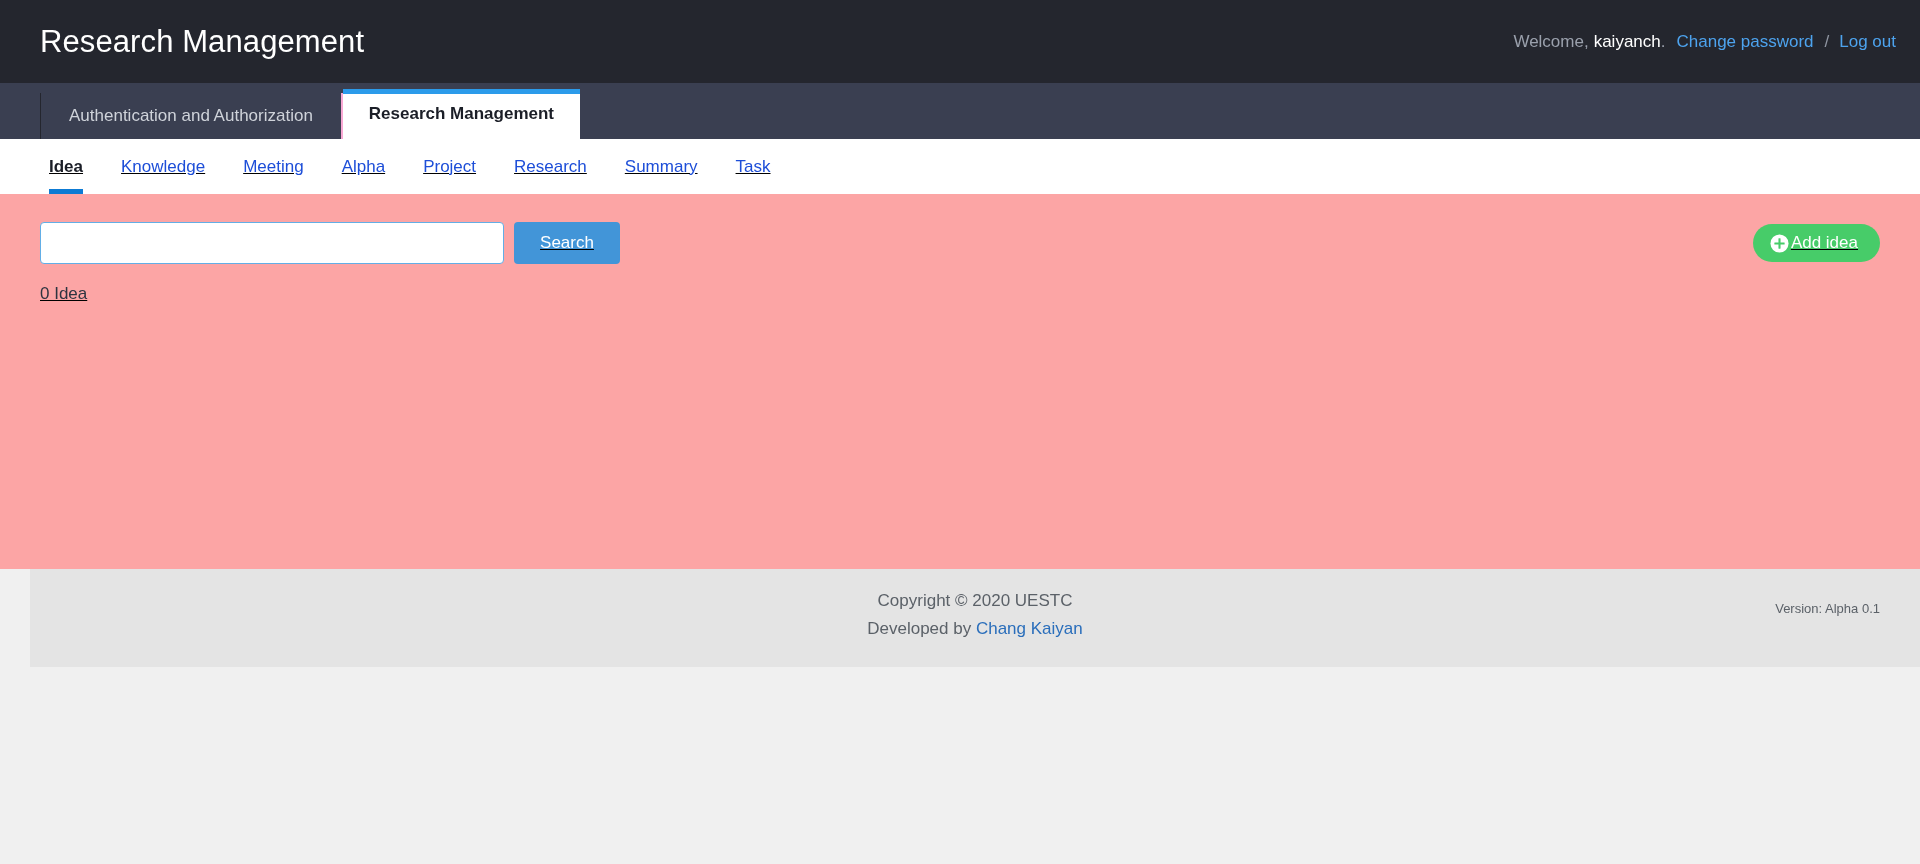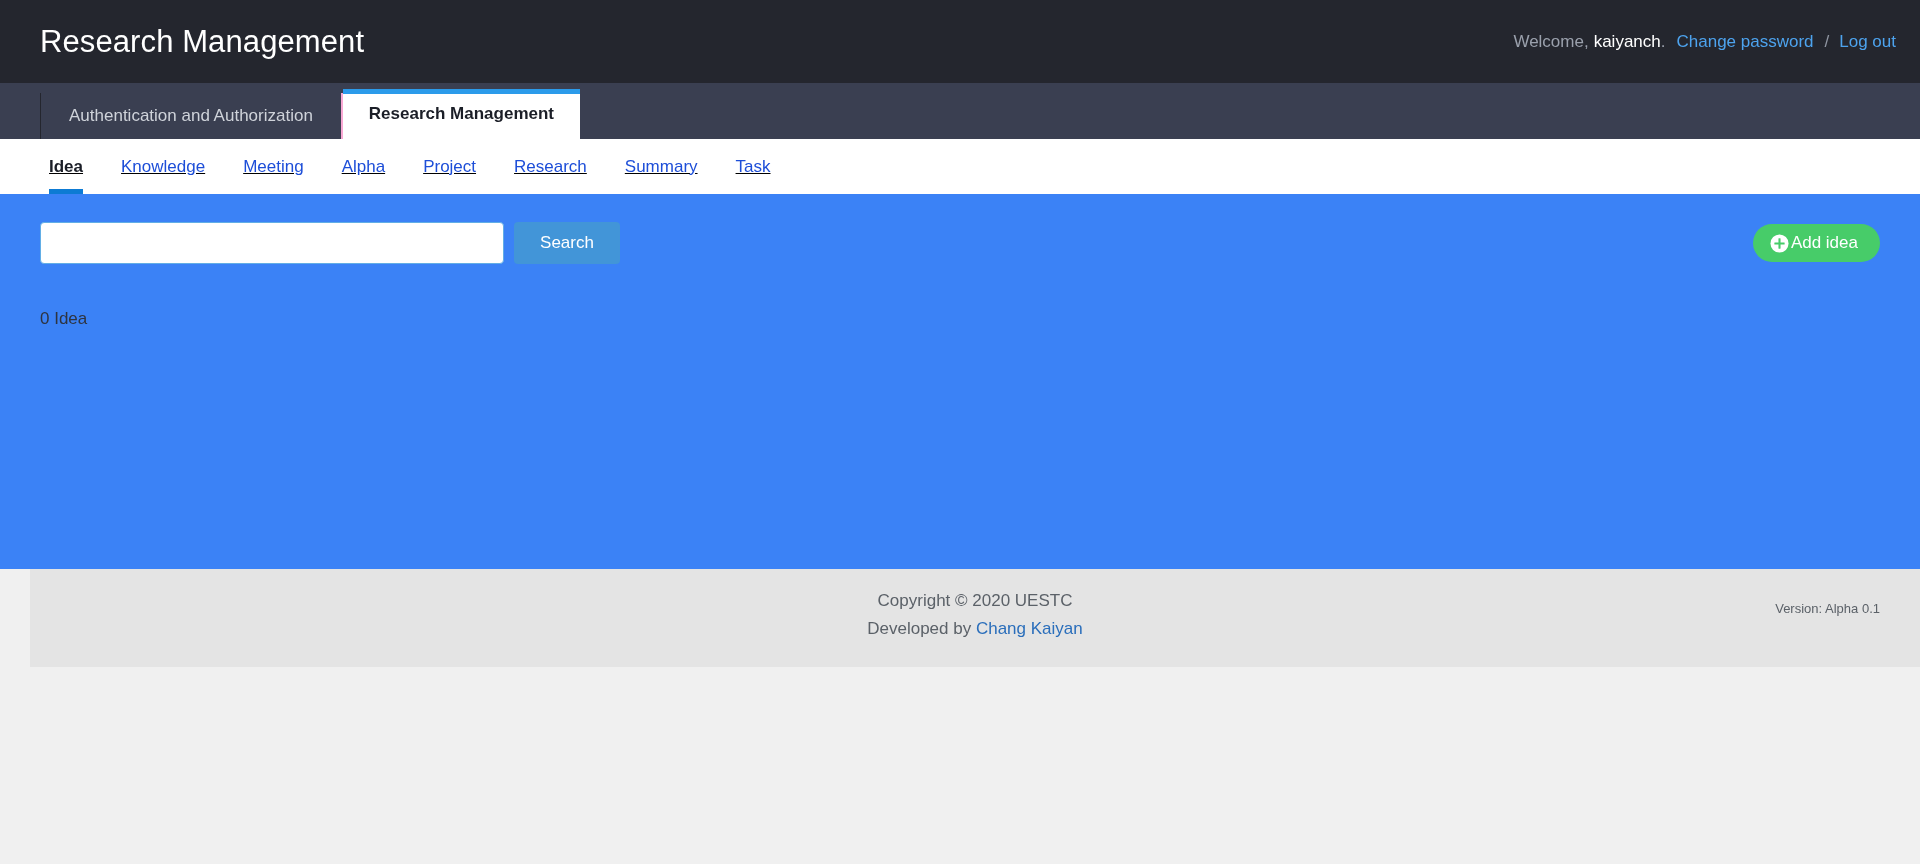--- a/index.html
+++ b/index.html
@@ -133,23 +133,24 @@
     content: "";
     position: absolute;
     left: 0; right: 0; bottom: 0;
     height: 5px;
     background: #0d7bd4;
   }
 
   
   .content {
     flex: 1 1 auto;
-    background: #3b82f6;
+    background: #fca5a5;
     padding: 28px 40px 0 40px;
     min-height: 0;
+    text-decoration: underline;
   }
   .searchrow {
     display: flex;
     align-items: flex-start;
     justify-content: space-between;
   }
   .searchgroup {
     display: flex;
     align-items: stretch;
   }
@@ -194,21 +195,21 @@
     cursor: pointer;
     margin-top: 2px;
     white-space: nowrap;
   }
   .plus-circle {
     width: 19px; height: 19px;
     display: inline-block;
     flex: none;
   }
   .count-line {
-    margin-top: 45px;
+    margin-top: 20px;
     font-size: 17px;
     color: #2e3440;
   }
 
   
   .footer {
     height: 98px;
     background: #e4e4e4;
     flex: none;
     position: relative;

